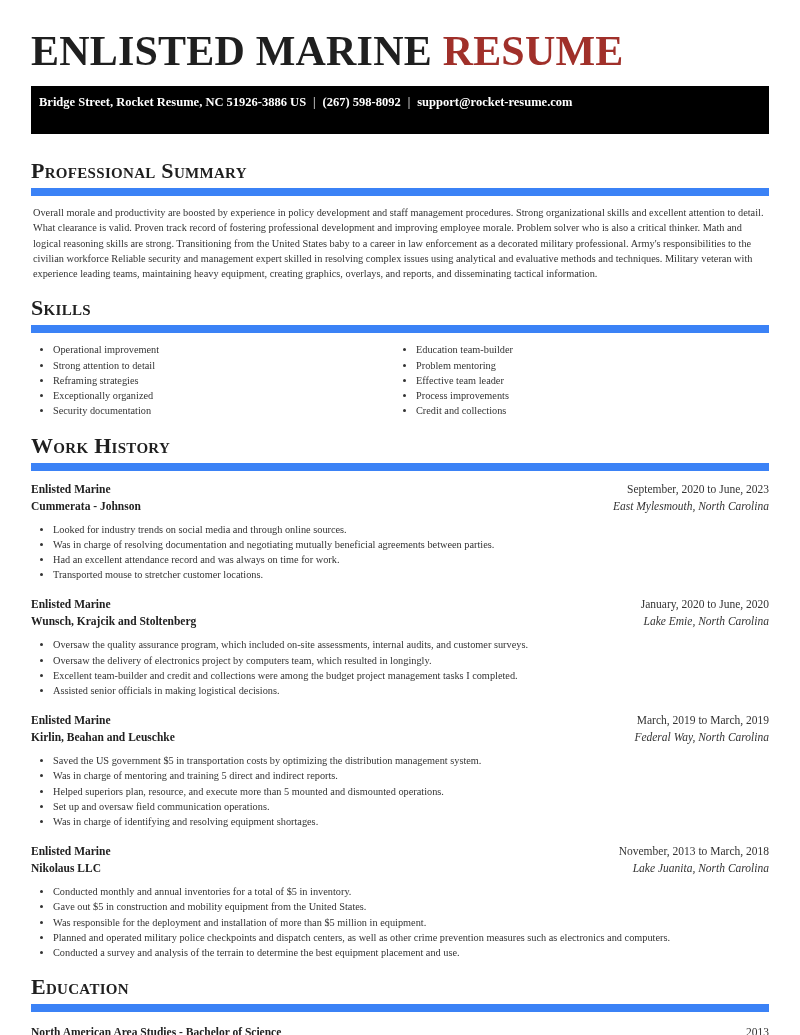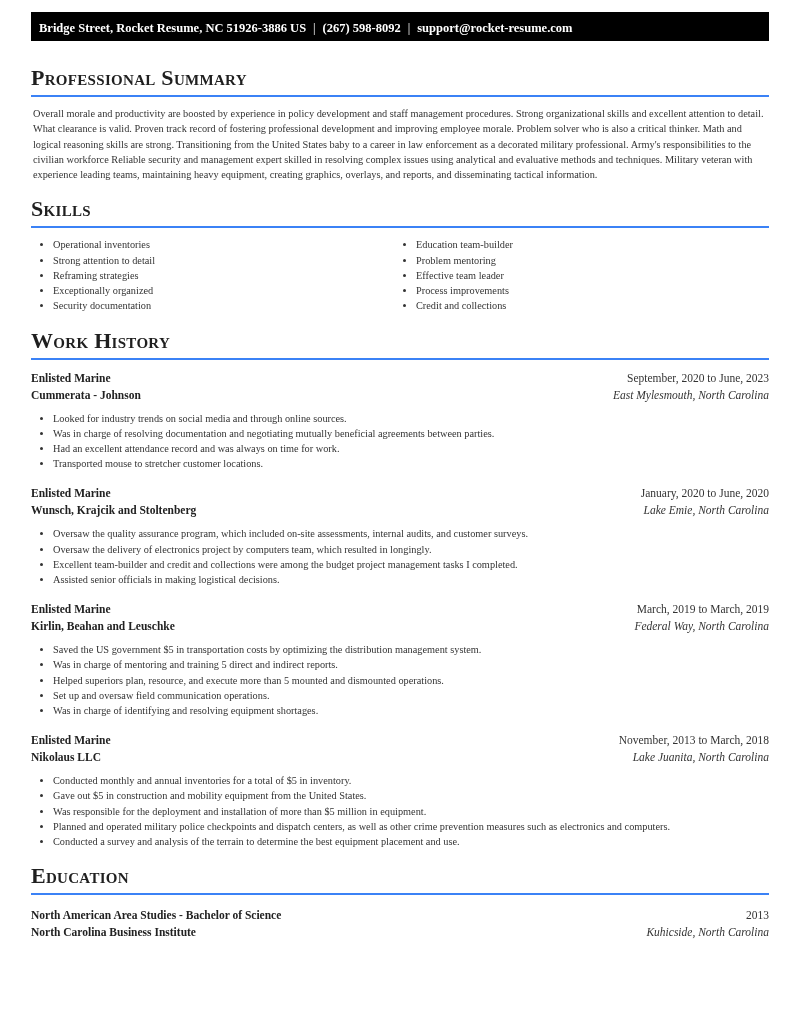--- a/index.html
+++ b/index.html
@@ -9,29 +9,29 @@
     color: #222222;
   }
   .page { padding: 0 31px; }
   .title {
     margin: 0; padding-top: 28px;
     font-size: 42px; font-weight: bold; line-height: 46px;
     letter-spacing: 0.2px; color: #1f1f1f;
   }
   .title .accent { color: #a0302a; }
   .contact-bar {
-    margin-top: 12px; height: 29px; background: #000000; color: #ffffff;
+    margin-top: 12px; height: 48px; background: #000000; color: #ffffff;
     font-size: 12.5px; font-weight: bold; line-height: 33px; padding-left: 8px;
     white-space: nowrap;
   }
   .contact-bar .sep { padding: 0 7px; font-weight: normal; }
   .section-heading {
     margin: 0; font-size: 22px; font-weight: bold; font-variant: small-caps;
     letter-spacing: 0.3px; color: #1f1f1f;
-    border-bottom: 2px solid #3b82f6; padding-bottom: 4px;
+    border-bottom: 8px solid #3b82f6; padding-bottom: 4px;
   }
   .summary-heading { margin-top: 24px; }
   .summary {
     margin: 9px 0 0 2px; font-size: 10.3px; line-height: 15.3px; color: #333333;
   }
   .skills-heading { margin-top: 14px; }
   .skills { display: flex; margin-top: 9px; }
   .skills ul { margin: 0; padding-left: 22px; width: 341px; }
   .skills li { font-size: 10.3px; line-height: 15.2px; color: #333333; }
   .work-heading { margin-top: 14px; }
@@ -43,32 +43,33 @@
   .location { font-size: 11.5px; font-style: italic; line-height: 17px; color: #333; }
   .job ul { margin: 7px 0 0 0; padding-left: 22px; }
   .job li { font-size: 10.3px; line-height: 15.2px; color: #333333; }
   .edu-heading { margin-top: 14px; }
   .edu { margin-top: 12px; }
 </style>
 </head>
 <body>
 
 <div class="page">
+  <h1 class="title"><span>ENLISTED MARINE</span> <span class="accent">RESUME</span></h1>
 
   <div class="contact-bar">
     <span>Bridge Street, Rocket Resume, NC 51926-3886 US</span><span class="sep">|</span><span>(267) 598-8092</span><span class="sep">|</span><span>support@rocket-resume.com</span>
   </div>
 
   <h2 class="section-heading summary-heading">Professional Summary</h2>
   <p class="summary">Overall morale and productivity are boosted by experience in policy development and staff management procedures. Strong organizational skills and excellent attention to detail. What clearance is valid. Proven track record of fostering professional development and improving employee morale. Problem solver who is also a critical thinker. Math and logical reasoning skills are strong. Transitioning from the United States baby to a career in law enforcement as a decorated military professional. Army's responsibilities to the civilian workforce Reliable security and management expert skilled in resolving complex issues using analytical and evaluative methods and techniques. Military veteran with experience leading teams, maintaining heavy equipment, creating graphics, overlays, and reports, and disseminating tactical information.</p>
 
   <h2 class="section-heading skills-heading">Skills</h2>
   <div class="skills">
     <ul>
-      <li>Operational inventories</li>
+      <li>Operational improvement</li>
       <li>Strong attention to detail</li>
       <li>Reframing strategies</li>
       <li>Exceptionally organized</li>
       <li>Security documentation</li>
     </ul>
     <ul>
       <li>Education team-builder</li>
       <li>Problem mentoring</li>
       <li>Effective team leader</li>
       <li>Process improvements</li>

